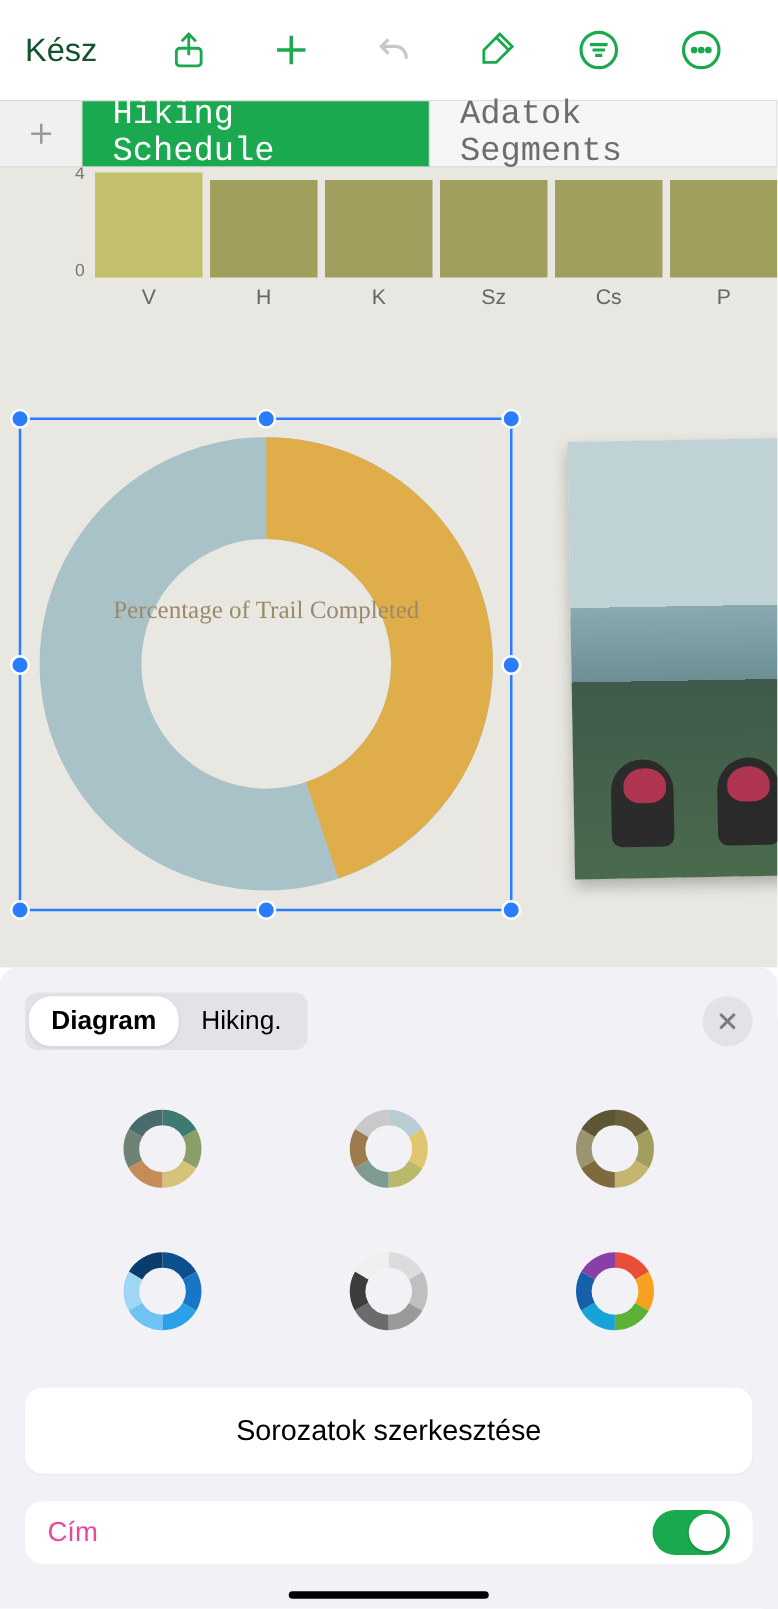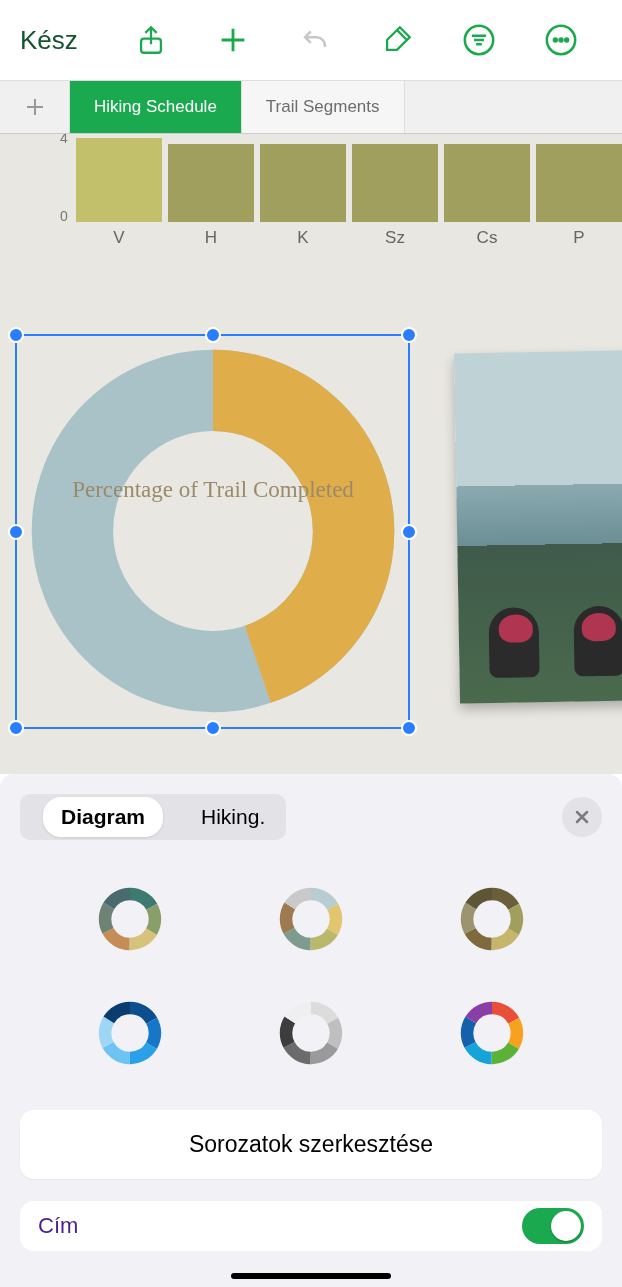--- a/index.html
+++ b/index.html
@@ -49,24 +49,25 @@
     justify-content: center;
     background: #f0f0f0;
     color: #888;
     font-size: 30px;
     border-right: 1px solid #ddd;
   }
   .tab {
     padding: 0 24px;
     display: flex;
     align-items: center;
-    font-size: 17px;
+    font-size: 27px;
     color: #6d6d6d;
     background: #f6f6f6;
     border-right: 1px solid #ddd;
+    font-family: Liberation Mono, monospace;
   }
   .tab.active { background: #1aa94f; color: #fff; font-weight: 500; }
 
   
   .canvas {
     background: #e8e7e1;
     height: 640px;
     position: relative;
     overflow: hidden;
   }
@@ -93,21 +94,21 @@
   .handle { position:absolute; width:16px; height:16px; background:#2b7dff; border:2px solid #fff; border-radius:50%; }
   .h-tl{top:-9px;left:-9px} .h-tm{top:-9px;left:calc(50% - 8px)} .h-tr{top:-9px;right:-9px}
   .h-ml{top:calc(50% - 8px);left:-9px} .h-mr{top:calc(50% - 8px);right:-9px}
   .h-bl{bottom:-9px;left:-9px} .h-bm{bottom:-9px;left:calc(50% - 8px)} .h-br{bottom:-9px;right:-9px}
 
   .donut { position:absolute; left:28px; top:212px; width:370px; height:370px; }
   .donut svg { width:100%; height:100%; transform: rotate(-90deg); }
   .donut-label {
     position:absolute; left:0; right:0; top:130px;
     text-align:center; font-family: Georgia, serif;
-    font-size: 23px; color:#9b8a6a; line-height:1.2;
+    font-size: 20px; color:#9b8a6a; line-height:1.2;
   }
 
   .photo {
     position:absolute; right:-10px; top:218px; width:175px; height:350px;
     background: linear-gradient(#bfd2d6 0%, #bfd2d6 38%, #8aaab0 38%, #6b8f95 55%, #3f5a4a 55%, #4a6a4d 100%);
     box-shadow: 0 6px 12px rgba(0,0,0,0.25);
     transform: rotate(-1deg);
   }
   .photo::after{
     content:""; position:absolute; bottom:25px; left:30px; width:50px; height:70px;
@@ -137,21 +138,20 @@
     background: #e3e2e7;
     border-radius: 10px;
     padding: 3px;
   }
   .seg {
     padding: 8px 18px;
     font-size: 21px;
     color: #000;
     border-radius: 18px;
     position: relative;
-    margin-left: 20px;
   }
   .seg.active { background:#fff; font-weight:600; box-shadow: 0 1px 3px rgba(0,0,0,0.1);}
   .seg + .seg::before {
     content:""; position:absolute; left:0; top:6px; bottom:6px; width:1px; background:#c0bfc5;
   }
   .seg.active + .seg::before,
   .seg.active::before { display:none; }
   .close-btn {
     margin-left: auto;
     width: 40px; height: 40px;
@@ -178,21 +178,21 @@
   }
 
   .toggle-row {
     margin-top: 22px;
     background:#fff; border-radius:14px;
     padding: 12px 18px;
     display:flex; align-items:center; justify-content:space-between;
     height: 50px;
     overflow:hidden;
   }
-  .toggle-label { font-size:22px; color:#4c1d95; }
+  .toggle-label { font-size:22px; color:#ec4899; }
   .toggle {
     width:62px; height:36px; background:#1aa94f; border-radius:20px; position:relative;
   }
   .toggle::after{
     content:""; position:absolute; right:3px; top:3px; width:30px; height:30px;
     background:#fff; border-radius:50%; box-shadow:0 1px 2px rgba(0,0,0,0.3);
   }
 
   .home-indicator {
     position:absolute; bottom:8px; left:50%; transform:translateX(-50%);
@@ -245,21 +245,21 @@
   </div>
 </div>
 
 <div class="tabs-row">
   <div class="tab-add">
     <svg width="24" height="24" viewBox="0 0 24 24" fill="none" stroke="#999" stroke-width="2">
         <path d="M12 4v16M4 12h16"></path>
       </svg>
   </div>
   <div class="tab active">Hiking Schedule</div>
-  <div class="tab">Trail Segments</div>
+  <div class="tab">Adatok Segments</div>
 </div>
 
 <div class="canvas">
   <div class="barchart">
     <span class="yaxis">4</span>
     <span class="yaxis2">0</span>
     <div class="bars">
       <div class="bar"></div>
       <div class="bar"></div>
       <div class="bar"></div>

